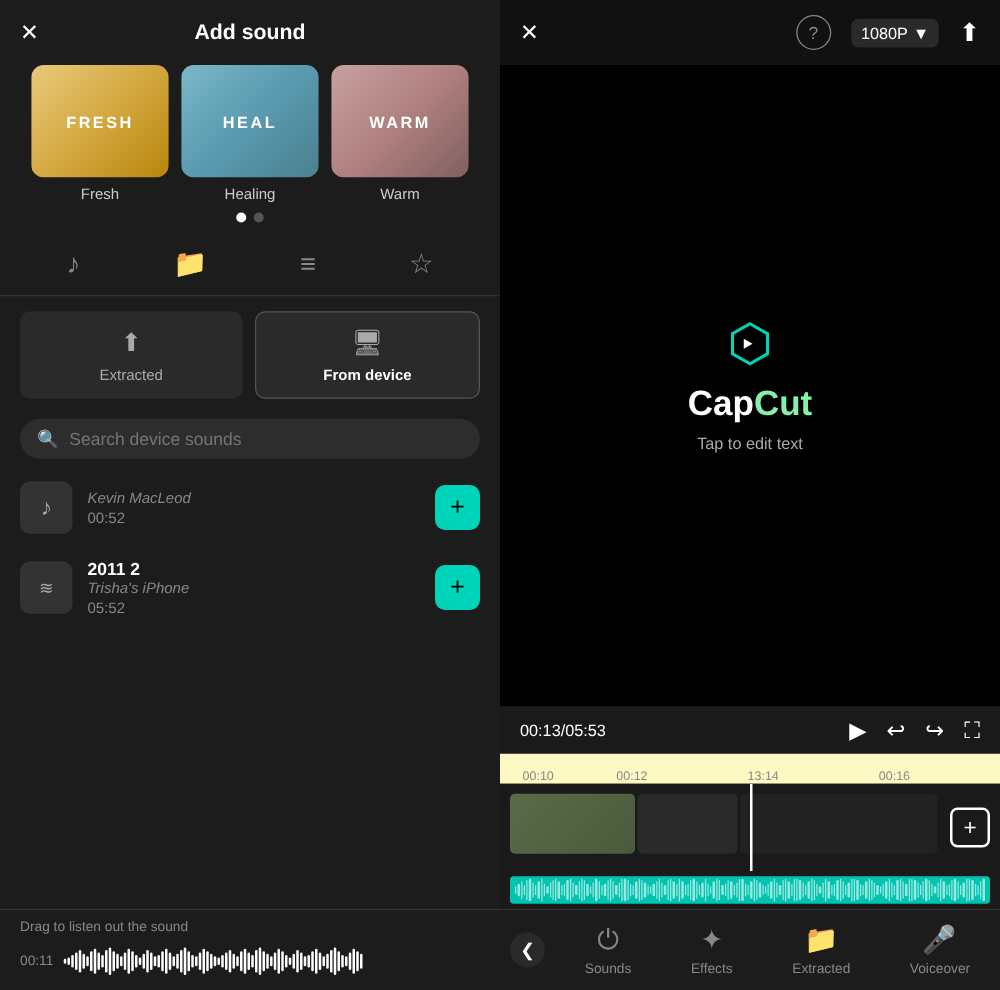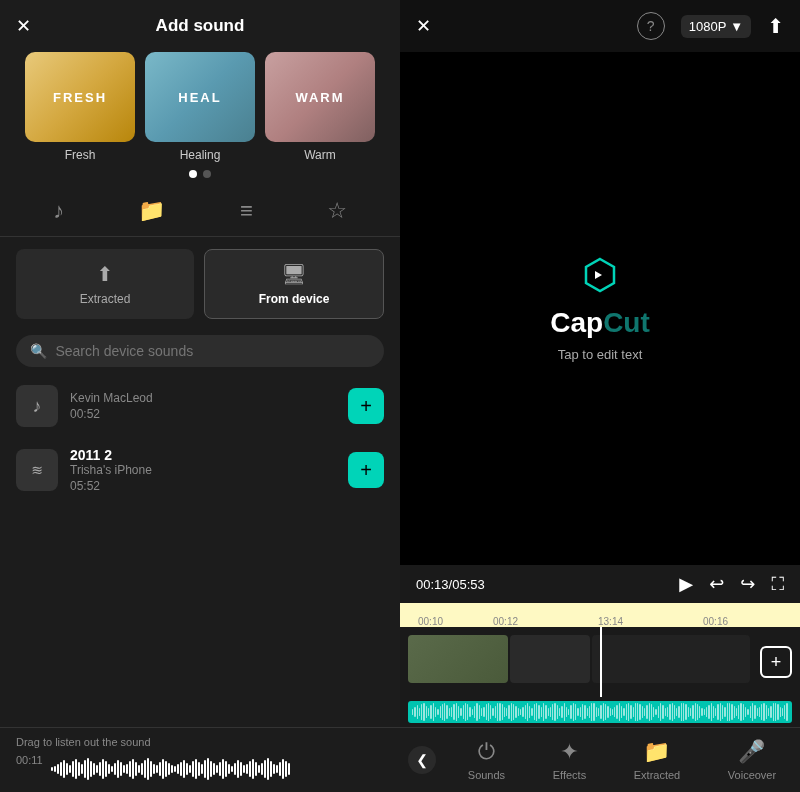--- a/index.html
+++ b/index.html
@@ -221,20 +221,21 @@
     }
     .sound-name {
       color: #fff;
       font-size: 14px;
       font-weight: 600;
     }
     .sound-artist {
       color: #888;
       font-size: 12px;
       margin-top: 0;
+      font-style: italic;
     }
     .sound-duration {
       color: #888;
       font-size: 12px;
       margin-top: 2px;
     }
     .add-btn {
       width: 36px;
       height: 36px;
       background: #00d4b8;
@@ -253,20 +254,21 @@
       padding: 8px 16px;
       border-top: 1px solid #333;
     }
     .waveform-hint {
       color: #888;
       font-size: 11px;
       margin-bottom: 6px;
     }
     .waveform-row {
       display: flex;
+      align-items: center;
       gap: 8px;
     }
     .waveform-time {
       color: #888;
       font-size: 11px;
       flex-shrink: 0;
     }
     .waveform-visual {
       flex: 1;
       height: 30px;
@@ -345,21 +347,21 @@
       justify-content: center;
       flex-direction: column;
       gap: 8px;
     }
     .capcut-logo {
       color: #fff;
       font-size: 28px;
       font-weight: 700;
     }
     .capcut-logo span {
-      color: #0f766e;
+      color: #86efac;
     }
     .capcut-tagline {
       color: #aaa;
       font-size: 13px;
     }
     .capcut-logo-symbol {
       width: 40px;
       height: 40px;
       margin-bottom: 4px;
     }

